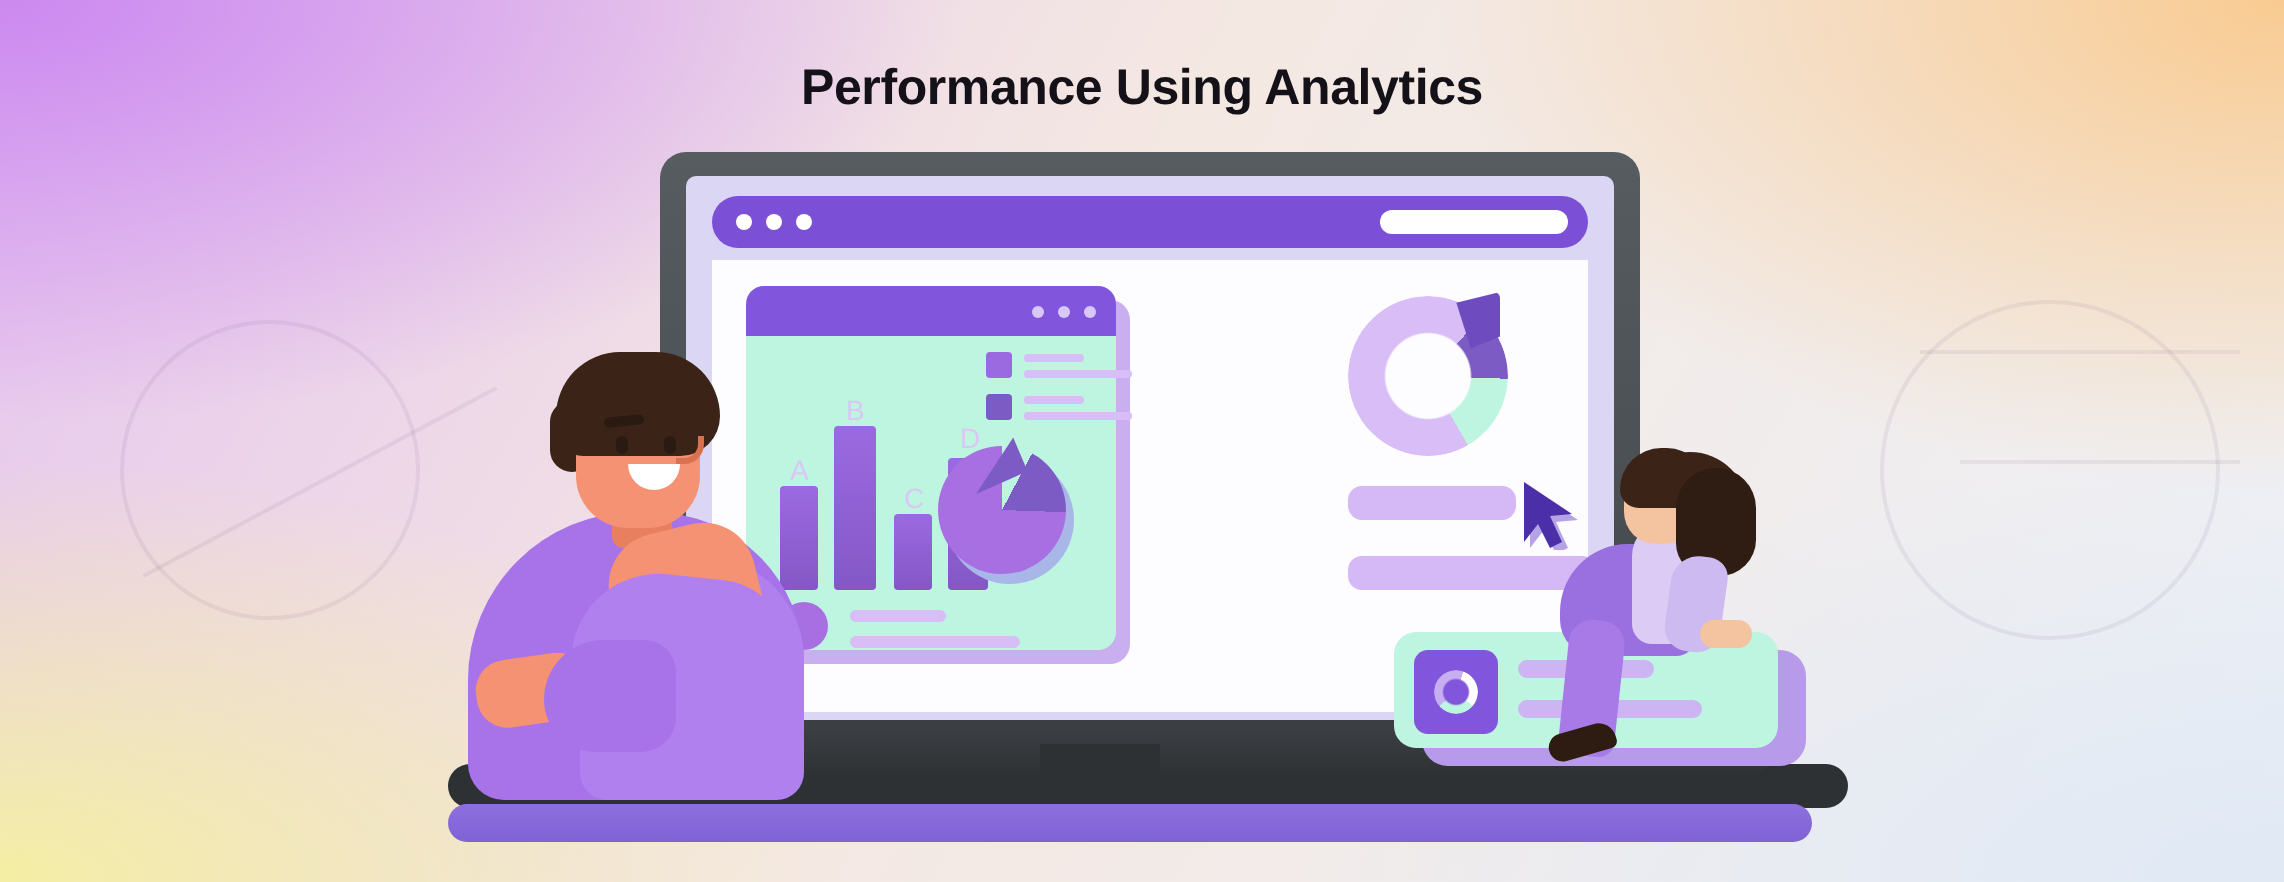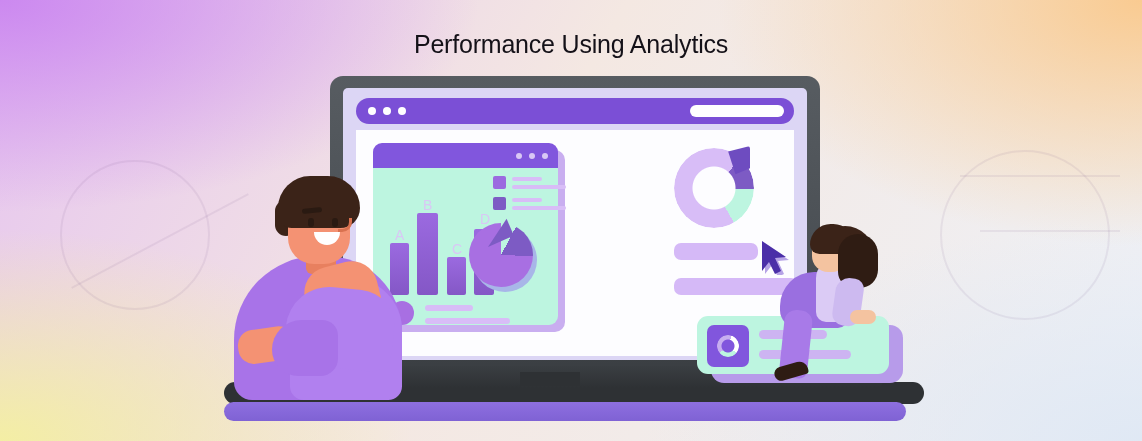--- a/index.html
+++ b/index.html
@@ -17,21 +17,21 @@
   #stage { position:absolute; inset:0; }
 
   
   .wm { position:absolute; opacity:.085; pointer-events:none; }
   .wm.ring { border:2px solid #6b4a7a; border-radius:50%; }
   .wm.line { background:#6b4a7a; height:2px; }
 
   
   #title {
     position:absolute; left:0; right:0; top:30px;
-    text-align:center; font-size:25px; font-weight:normal;
+    text-align:center; font-size:25px; font-weight:bold;
     color:#141118; letter-spacing:-.2px;
   }
 
   
   #laptop { position:absolute; left:330px; top:76px; width:490px; height:306px; }
   #lid {
     position:absolute; left:0; top:0; width:490px; height:296px;
     background:linear-gradient(180deg,#575c61 0%,#4a4f54 60%,#3a3e42 100%);
     border-radius:13px 13px 5px 5px;
   }

